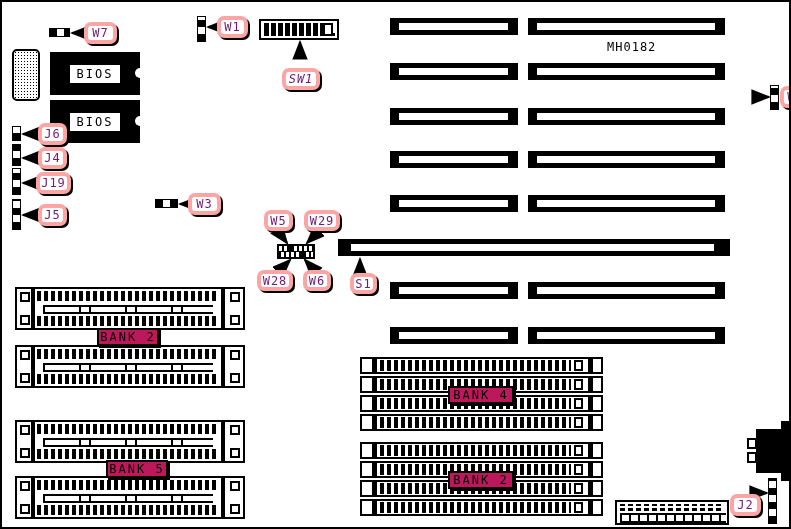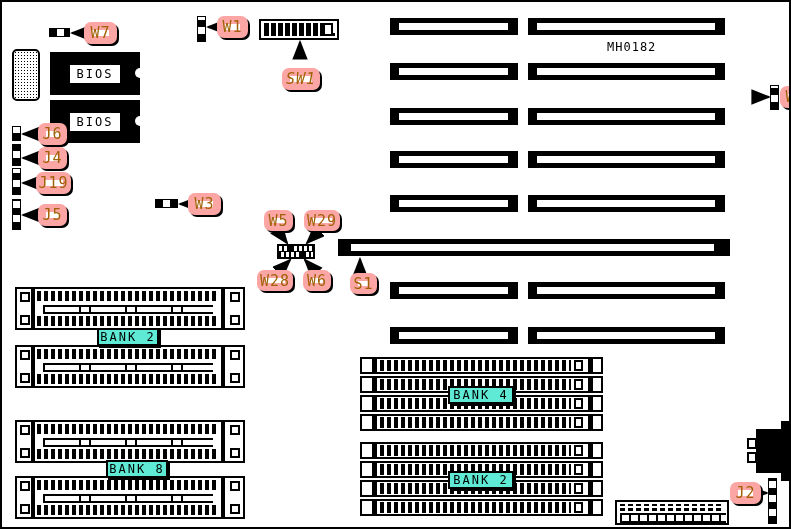--- a/index.html
+++ b/index.html
@@ -5,29 +5,29 @@
   * { box-sizing: border-box; margin: 0; padding: 0; }
   body { background: #fff; font-family: "DejaVu Sans Mono", "Liberation Mono", monospace; }
   .board {
     position: relative; width: 791px; height: 529px;
     border: 2px solid #000; background: #fff; overflow: hidden;
   }
 
   
   .co {
     position: absolute; display: flex; align-items: center; justify-content: center;
-    border: 8px solid #fca5a5; border-radius: 7px; background: #fff;
-    box-shadow: 2px 2px 0 #000; font-size: 15px; letter-spacing: 1px; color: #a16207;
+    border: 4px solid #fca5a5; border-radius: 7px; background: #fff;
+    box-shadow: 2px 2px 0 #000; font-size: 12px; letter-spacing: 1px; color: #701a75;
     z-index: 8; white-space: nowrap;
   }
 
   
   .bank {
     position: absolute; display: flex; align-items: center; justify-content: center;
-    border: 2px solid #000; background: #5eead4; box-shadow: 2px 2px 0 #000;
+    border: 2px solid #000; background: #be185d; box-shadow: 2px 2px 0 #000;
     font-size: 12px; letter-spacing: 2px; color: #000; z-index: 6; white-space: nowrap;
   }
 
   
   .slot { position: absolute; height: 17px; background: #000; }
   .slot::after { content: ""; position: absolute; left: 9px; right: 10px; top: 5px; bottom: 5px; background: #fff; }
   .slot-long::after { left: 13px; right: 16px; }
 
   
   .chip { position: absolute; background: #000; display: flex; align-items: center; justify-content: center; }
@@ -194,21 +194,21 @@
       <i class="sd-mid"></i>
     </div>
   <div class="bank" style="left:95px;top:326px;width:62px;height:18px;">BANK 2</div>
 
   <div class="simm-d" style="left:13px;top:418px;">
       <i class="sd-mid"></i>
     </div>
   <div class="simm-d" style="left:13px;top:474px;">
       <i class="sd-mid"></i>
     </div>
-  <div class="bank" style="left:104px;top:458px;width:62px;height:18px;">BANK 8</div>
+  <div class="bank" style="left:104px;top:458px;width:62px;height:18px;">BANK 5</div>
 
   <div class="simm-s" style="left:358px;top:355px;"></div>
   <div class="simm-s" style="left:358px;top:374px;"></div>
   <div class="simm-s" style="left:358px;top:393px;"></div>
   <div class="simm-s" style="left:358px;top:412px;"></div>
   <div class="bank" style="left:446px;top:384px;width:66px;height:18px;">BANK 4</div>
 
   <div class="simm-s" style="left:358px;top:440px;"></div>
   <div class="simm-s" style="left:358px;top:459px;"></div>
   <div class="simm-s" style="left:358px;top:478px;"></div>
@@ -254,15 +254,15 @@
   <div class="co" style="left:36px;top:145px;width:29px;height:22px;">J4</div>
   <div class="co" style="left:34px;top:170px;width:35px;height:22px;">J19</div>
   <div class="co" style="left:36px;top:202px;width:29px;height:22px;">J5</div>
   <div class="co" style="left:186px;top:191px;width:33px;height:22px;">W3</div>
   <div class="co" style="left:262px;top:208px;width:29px;height:21px;">W5</div>
   <div class="co" style="left:302px;top:208px;width:36px;height:21px;">W29</div>
   <div class="co" style="left:255px;top:268px;width:36px;height:21px;">W28</div>
   <div class="co" style="left:301px;top:268px;width:28px;height:21px;">W6</div>
   <div class="co" style="left:348px;top:271px;width:27px;height:21px;">S1</div>
   <div class="co" style="left:730px;top:84px;width:31px;height:22px;margin-left:48px;">W4</div>
-  <div class="co" style="left:728px;top:480px;width:31px;height:22px;">J2</div>
+  <div class="co" style="left:728px;top:492px;width:31px;height:22px;">J2</div>
 
 </div>
 
 </body></html>

